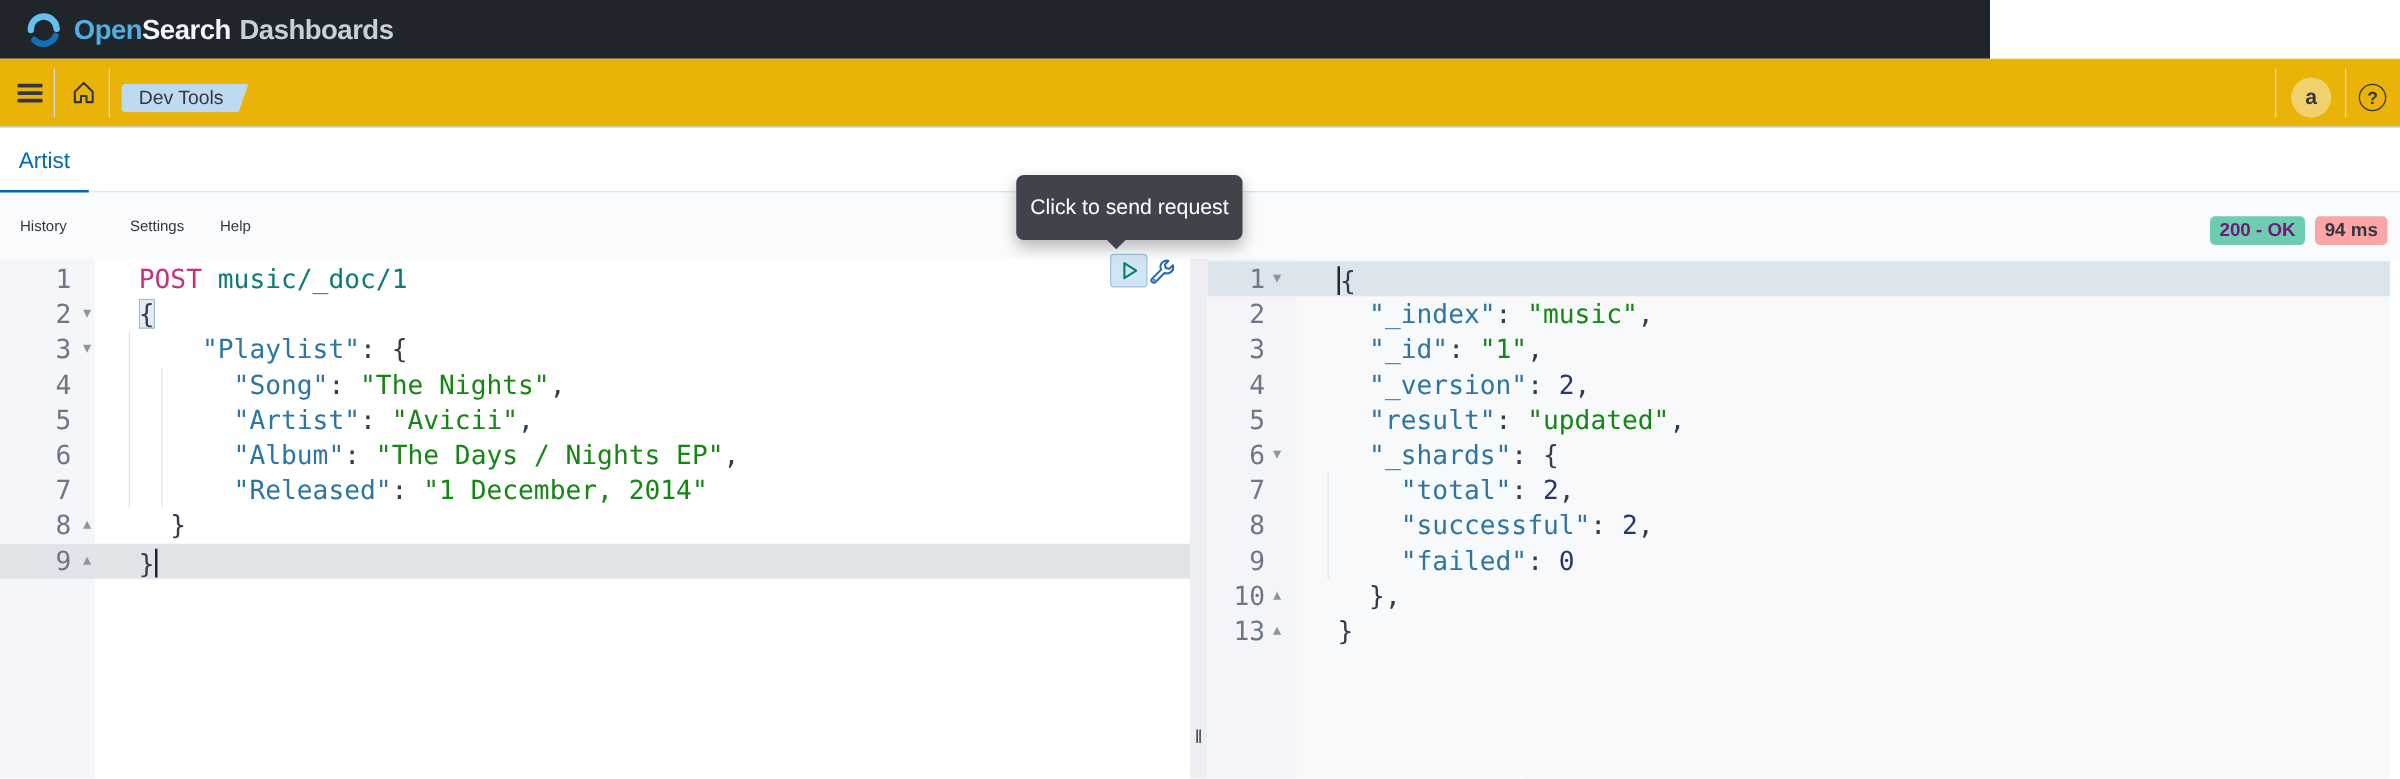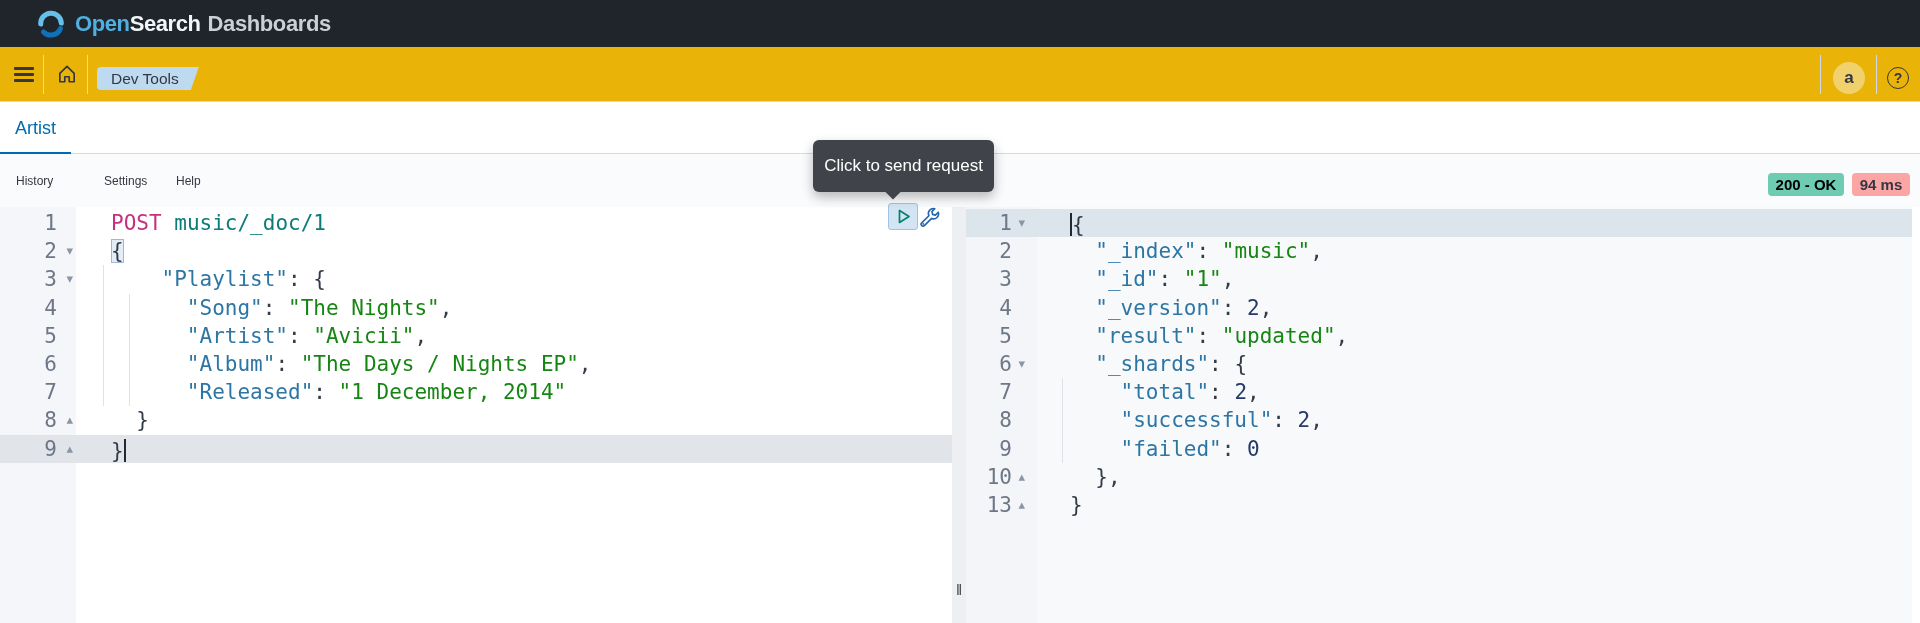--- a/index.html
+++ b/index.html
@@ -1,20 +1,20 @@
 <!DOCTYPE html>
 <html><head>
 <meta charset="utf-8">
 <style>
   * { margin:0; padding:0; box-sizing:border-box; }
   html,body { width:1920px; height:623px; }
   body { position:relative; overflow:hidden; background:#fff; font-family:"Liberation Sans",sans-serif; color:#343741; }
 
   
-  .hdr { position:absolute; left:0; top:0; width:1920px; height:47px; background:#20252c; display:flex; align-items:center; padding-left:36px; }
+  .hdr { position:absolute; left:0; top:0; width:1592px; height:47px; background:#20252c; display:flex; align-items:center; padding-left:20px; }
   .hdr .swirl { width:30px; height:30px; margin-right:9px; }
   .hdr .brand { font-size:22px; font-weight:bold; letter-spacing:-0.4px; white-space:pre; }
   .brand .b-open { color:#4fafde; }
   .brand .b-search { color:#f2f6f8; }
   .brand .b-dash { color:#c9d1d7; margin-left:7px; }
 
   
   .nav { position:absolute; left:0; top:47px; width:1920px; height:55px; background:#eab308; border-bottom:1px solid #d3dae6; }
   .vsep { position:absolute; top:8px; width:1px; height:39px; background:#d3dae6; }
   .hamburger { position:absolute; left:14px; top:20px; width:20px; height:15px; display:flex; flex-direction:column; justify-content:space-between; cursor:pointer; }
@@ -26,21 +26,21 @@
 
   
   .tabbar { position:absolute; left:0; top:103px; width:1920px; height:51px; background:#fff; border-bottom:1px solid #d3dae6; }
   .tab { position:absolute; left:0; top:0; height:51px; padding:0 15px; display:flex; align-items:center; font-size:18px; font-weight:500; color:#006bb4; }
   .tab::after { content:""; position:absolute; left:0; right:0; bottom:-1px; height:3px; background:#006bb4; }
 
   
   .menurow { position:absolute; left:0; top:154px; width:1920px; height:53px; background:#fafbfd; }
   .menu-item { position:absolute; top:0; height:53px; display:flex; align-items:center; font-size:12px; color:#343741; cursor:pointer; }
   .badge { position:absolute; top:19px; height:23px; border-radius:4px; display:flex; align-items:center; justify-content:center; font-size:15px; font-weight:600; }
-  .badge-ok { left:1768px; width:76px; background:#6dccb1; color:#000000; }
+  .badge-ok { left:1768px; width:76px; background:#6dccb1; color:#701a75; }
   .badge-ms { left:1852px; width:58px; background:#fca5a5; color:#343741; }
 
   
   .editor { position:absolute; top:207px; height:416px; overflow:hidden; font-family:"DejaVu Sans Mono",monospace; font-size:21px; }
   .ed-left  { left:0;    width:952px; background:#fff; }
   .ed-right { left:966px; width:954px; background:#f8f9fb; }
   .gutterbg { position:absolute; left:0; top:0; bottom:0; background:#f4f6f9; }
   .ed-left  .gutterbg { width:76px; }
   .ed-right .gutterbg { width:71px; background:#f3f5f8; }
   .lines { position:absolute; left:0; right:0; top:2px; }

